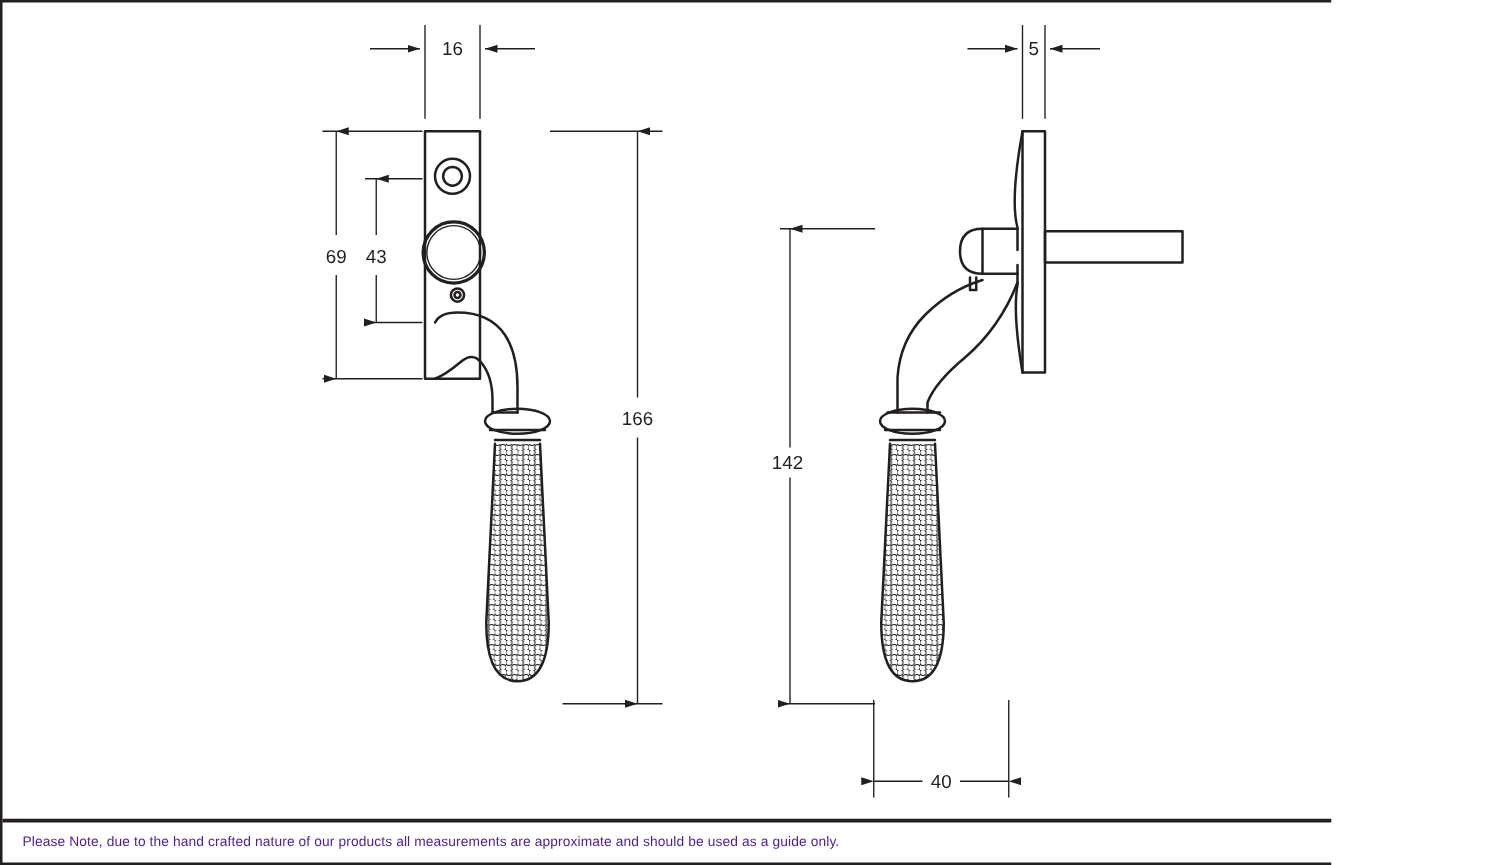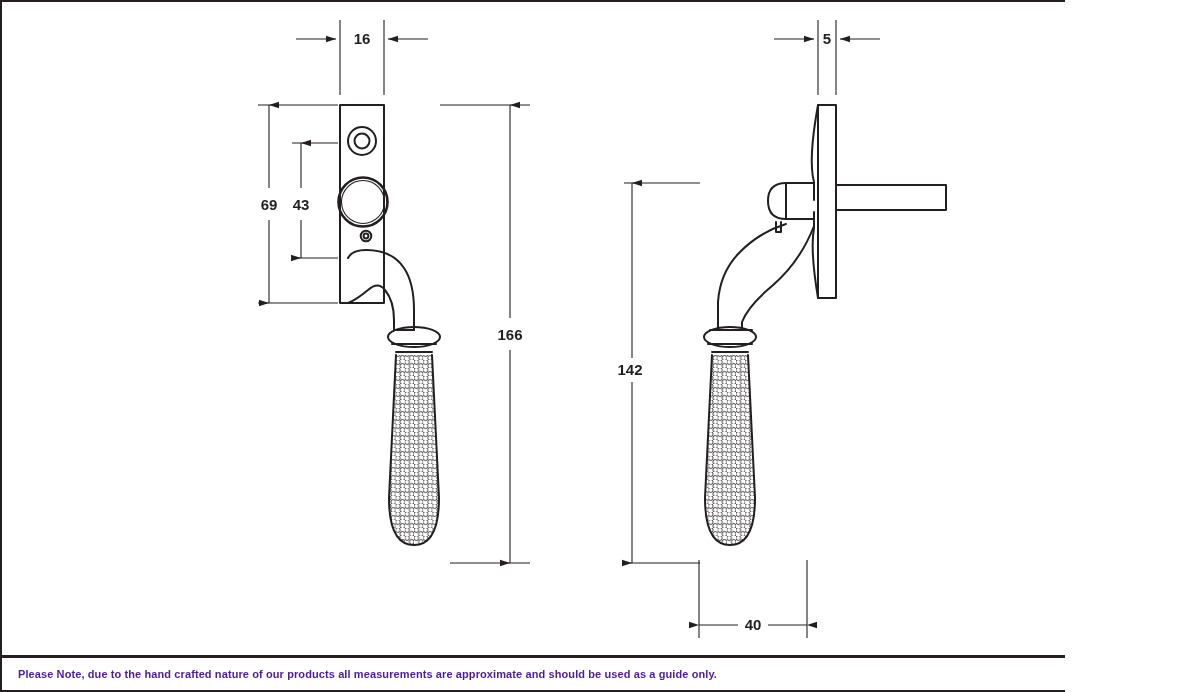--- a/index.html
+++ b/index.html
@@ -10,21 +10,20 @@
   body {
     font-family: "Liberation Sans", sans-serif;
   }
   #page {
     position: relative;
     width: 1065px;
     height: 692px;
     background: #ffffff;
     box-sizing: border-box;
     overflow: hidden;
-    font-weight: bold;
   }
   #drawing-frame {
     position: absolute;
     left: 0;
     top: 0;
     width: 1200px;
     height: 692px;
     box-sizing: border-box;
     border: 2px solid #231f20;
     pointer-events: none;

